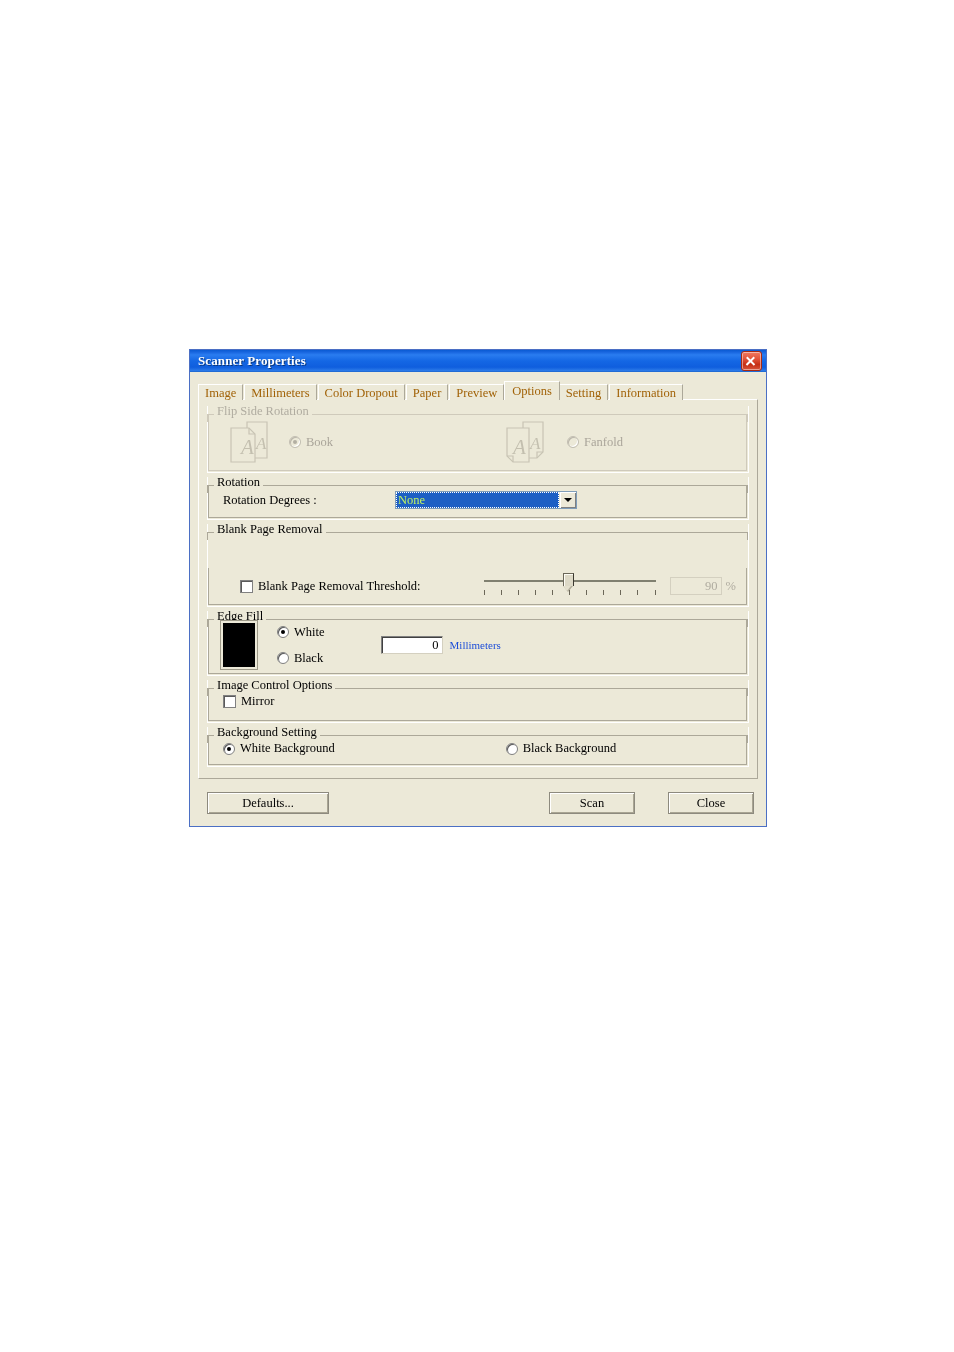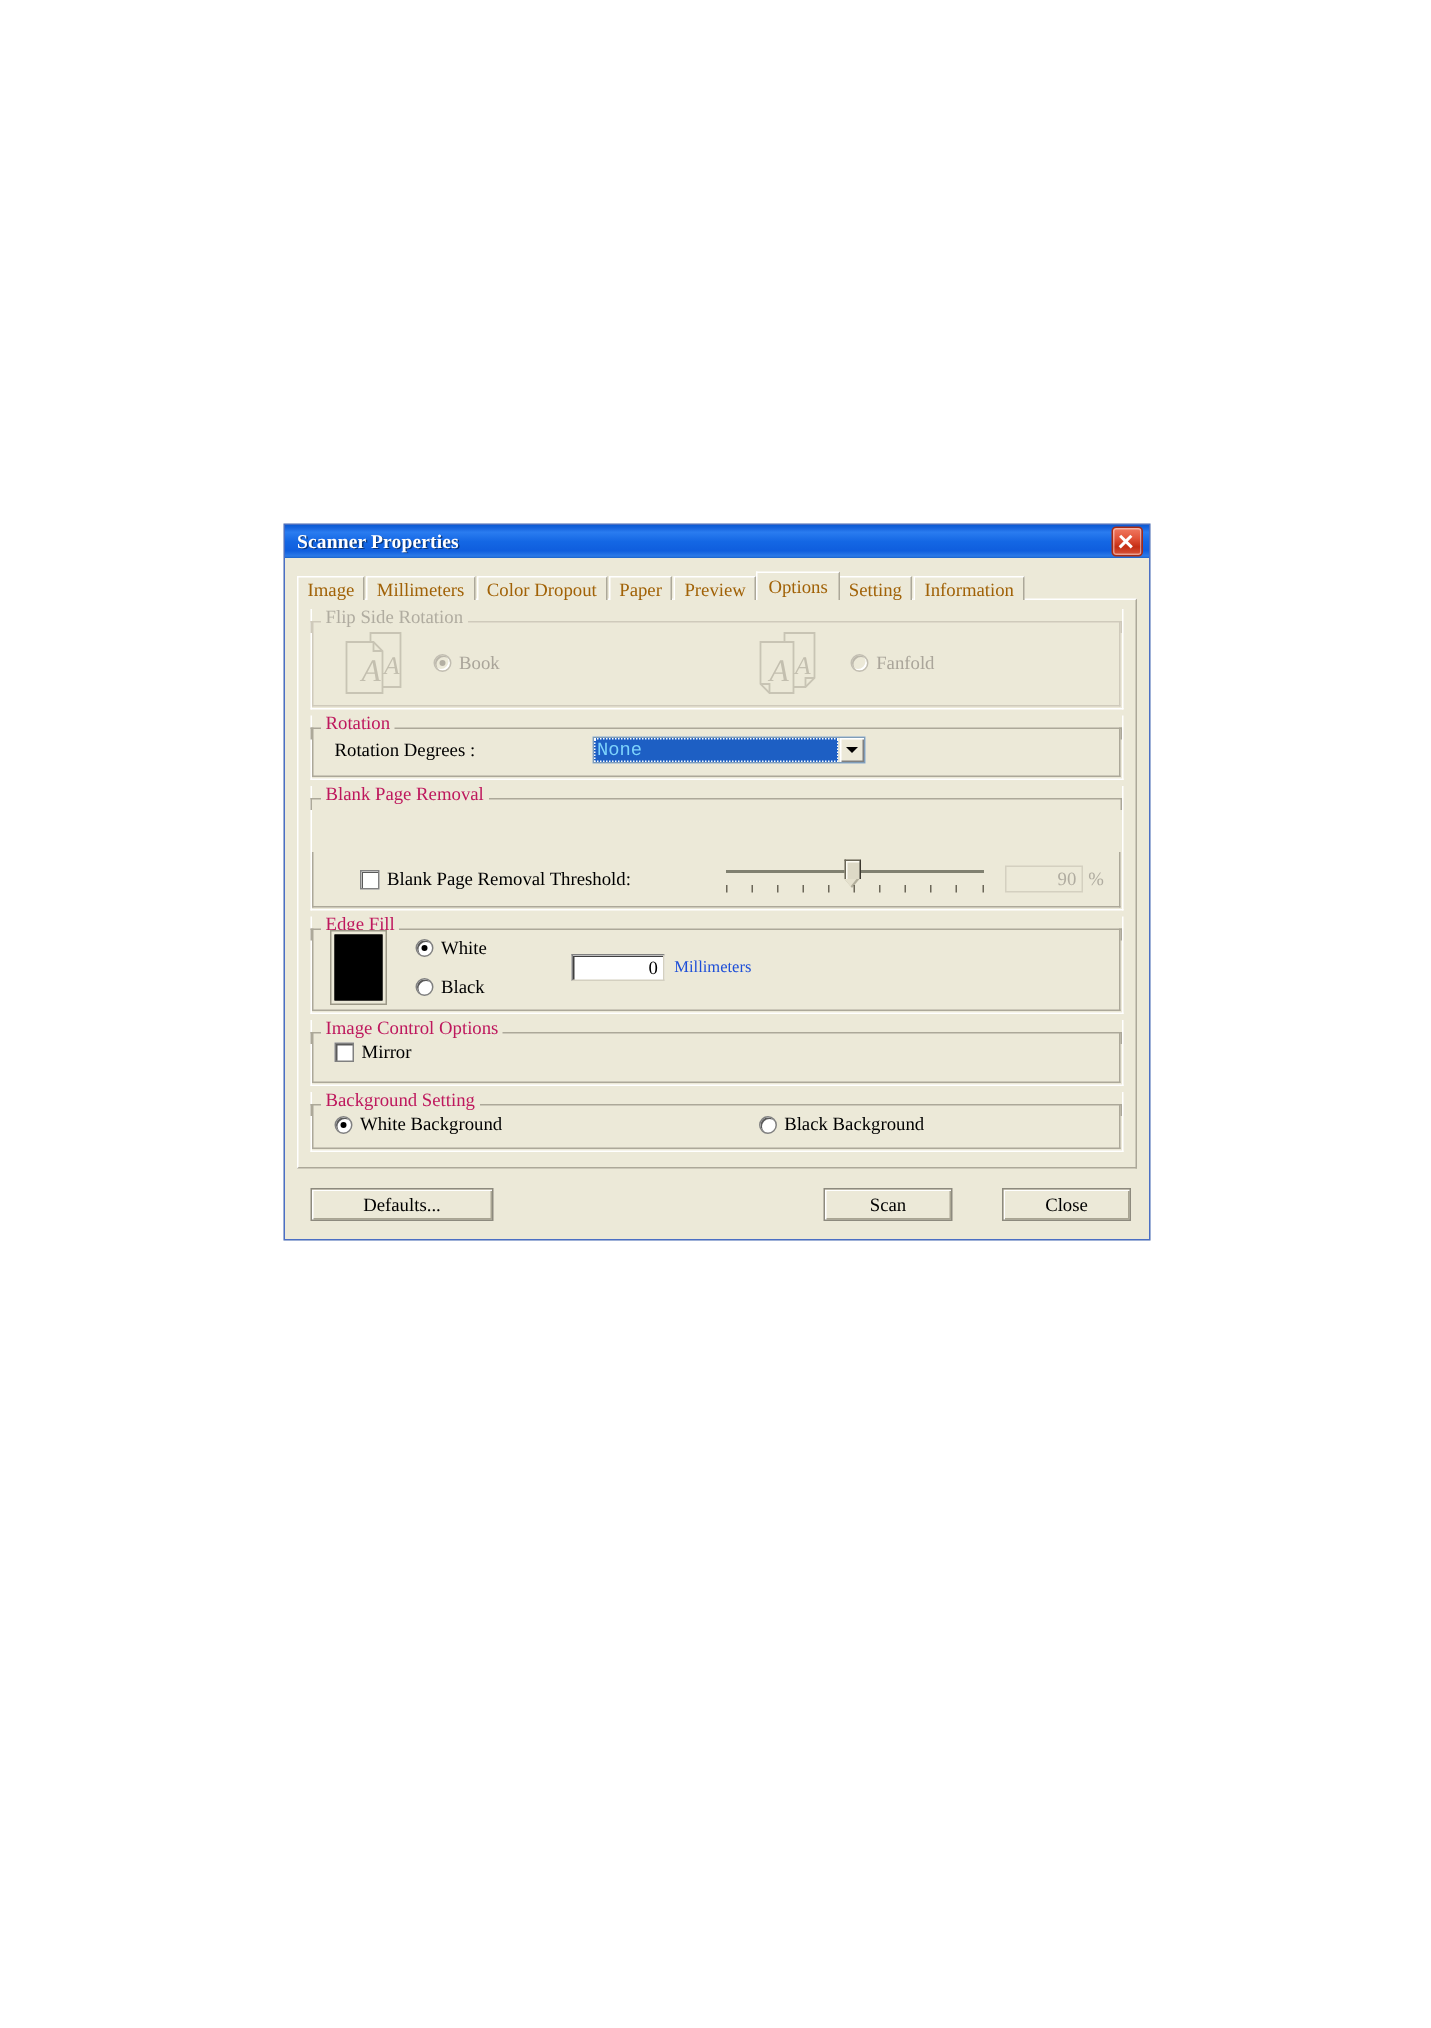--- a/index.html
+++ b/index.html
@@ -155,21 +155,21 @@
     height: 100%;
     border-left: 1px solid #aca899;
     border-top: 1px solid #aca899;
     box-sizing: border-box;
     position: relative;
     top: 8px;
   }
   .group .legend-txt {
     font-size: 12.5px;
     line-height: 8px;
-    color: #be185d;
+    color: #000000;
     padding: 0 3px;
     white-space: nowrap;
     position: relative;
     top: 1px;
   }
   .group .legend-rest {
     flex: 1 1 auto;
     height: 100%;
     border-top: 1px solid #aca899;
     border-right: 1px solid #aca899;
@@ -236,30 +236,29 @@
     background: #fff;
     box-sizing: border-box;
     display: flex;
     align-items: stretch;
     margin-left: 0;
     cursor: pointer;
   }
   .combo .combo-text {
     flex: 1 1 auto;
     background: #1d5fc4;
-    color: #7dd3fc;
+    color: #bef264;
     font-size: 12.5px;
     line-height: 16px;
     padding: 0 2px;
     margin: 0;
     outline: 1px dotted #ffffff;
     outline-offset: -1px;
     overflow: hidden;
     white-space: nowrap;
-    font-family: Liberation Mono, monospace;
   }
   .combo .combo-arrow {
     width: 16px;
     background: #ece9d8;
     border-left: 1px solid #ece9d8;
     box-shadow: inset 1px 1px 0 #ffffff, inset -1px -1px 0 #808080;
     display: flex; align-items: center; justify-content: center;
     flex: 0 0 auto;
   }
   .combo .combo-arrow i {

